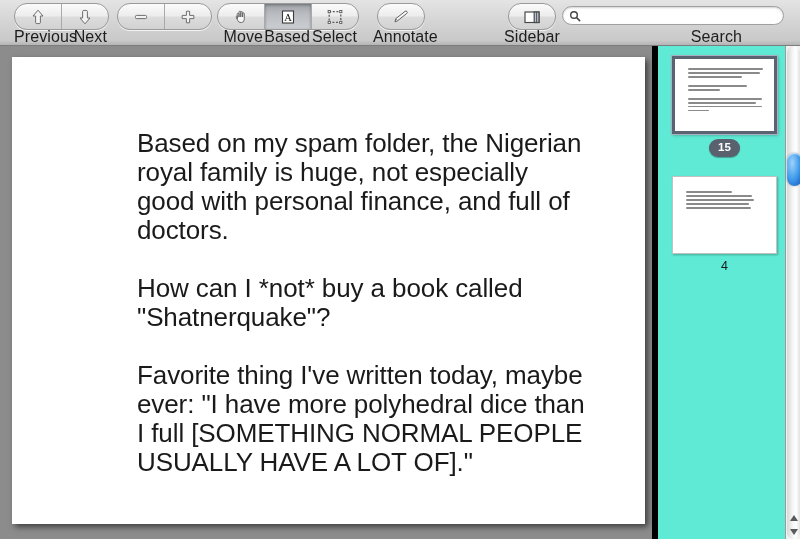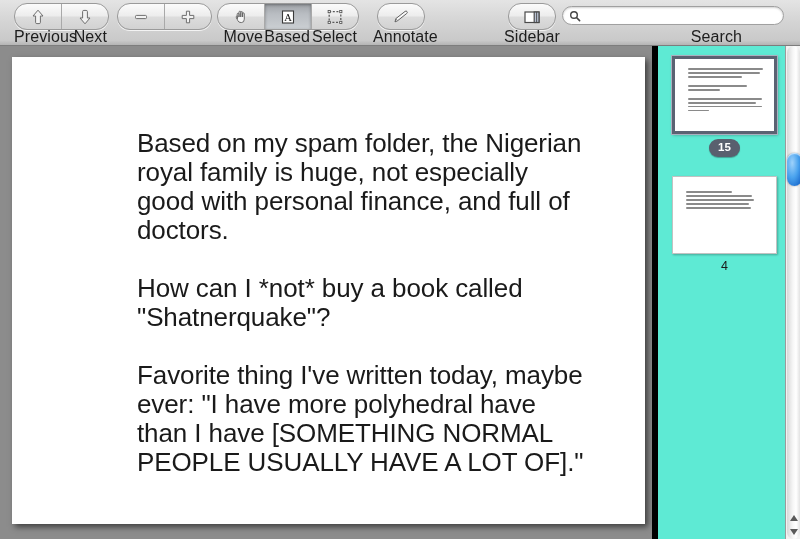--- a/index.html
+++ b/index.html
@@ -354,21 +354,21 @@
     <div class="tb-label" style="left:602px; width:140px;">Search</div>
   </div>
 
   <div class="content">
 
     <div class="doc-area">
       <div class="page">
         <div class="page-text">
           <p class="para">Based on my spam folder, the Nigerian royal family is huge, not especially good with personal finance, and full of doctors.</p>
           <p class="para">How can I *not* buy a book called "Shatnerquake"?</p>
-          <p class="para">Favorite thing I've written today, maybe ever: "I have more polyhedral have than I have [SOMETHING NORMAL PEOPLE USUALLY HAVE A LOT OF]."</p>
+          <p class="para">Favorite thing I've written today, maybe ever: "I have more polyhedral dice than I full [SOMETHING NORMAL PEOPLE USUALLY HAVE A LOT OF]."</p>
         </div>
       </div>
     </div>
 
     <div class="sidebar">
 
       <div class="thumb-item" style="top:10px;">
         <div class="thumb-frame selected">
           <div class="thumb-lines">
             <div class="tline" style="width:100%"></div>

